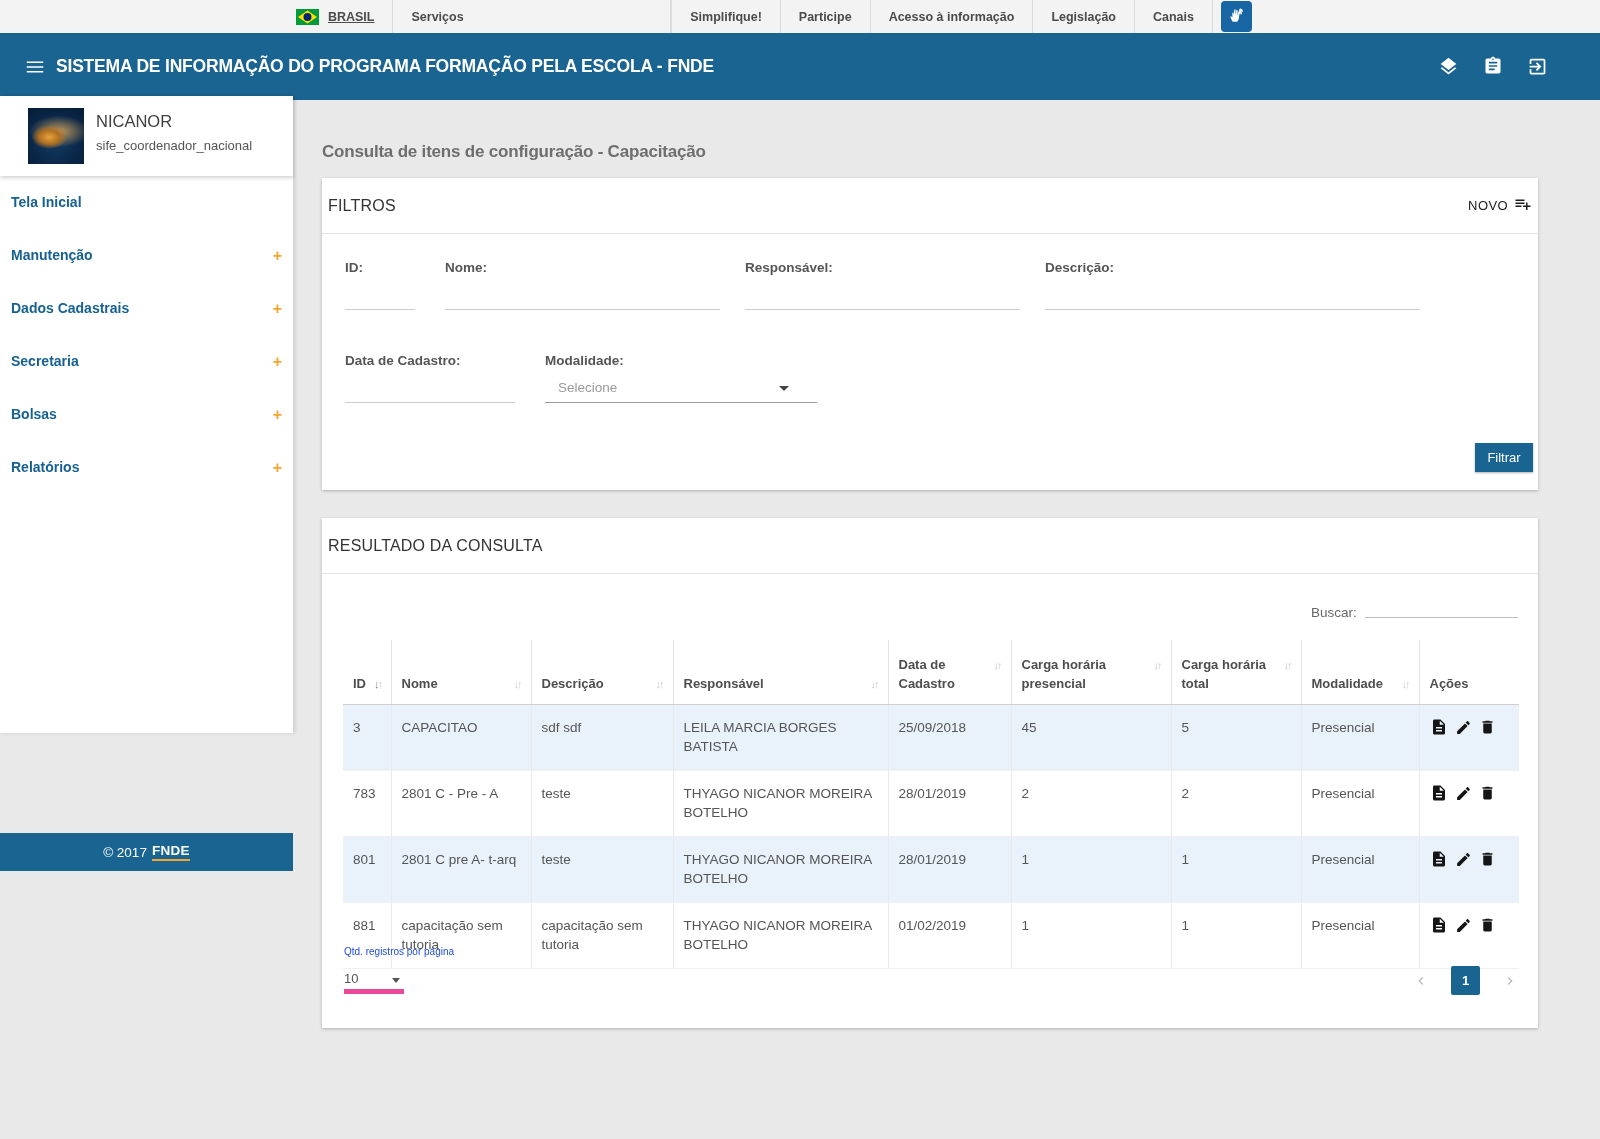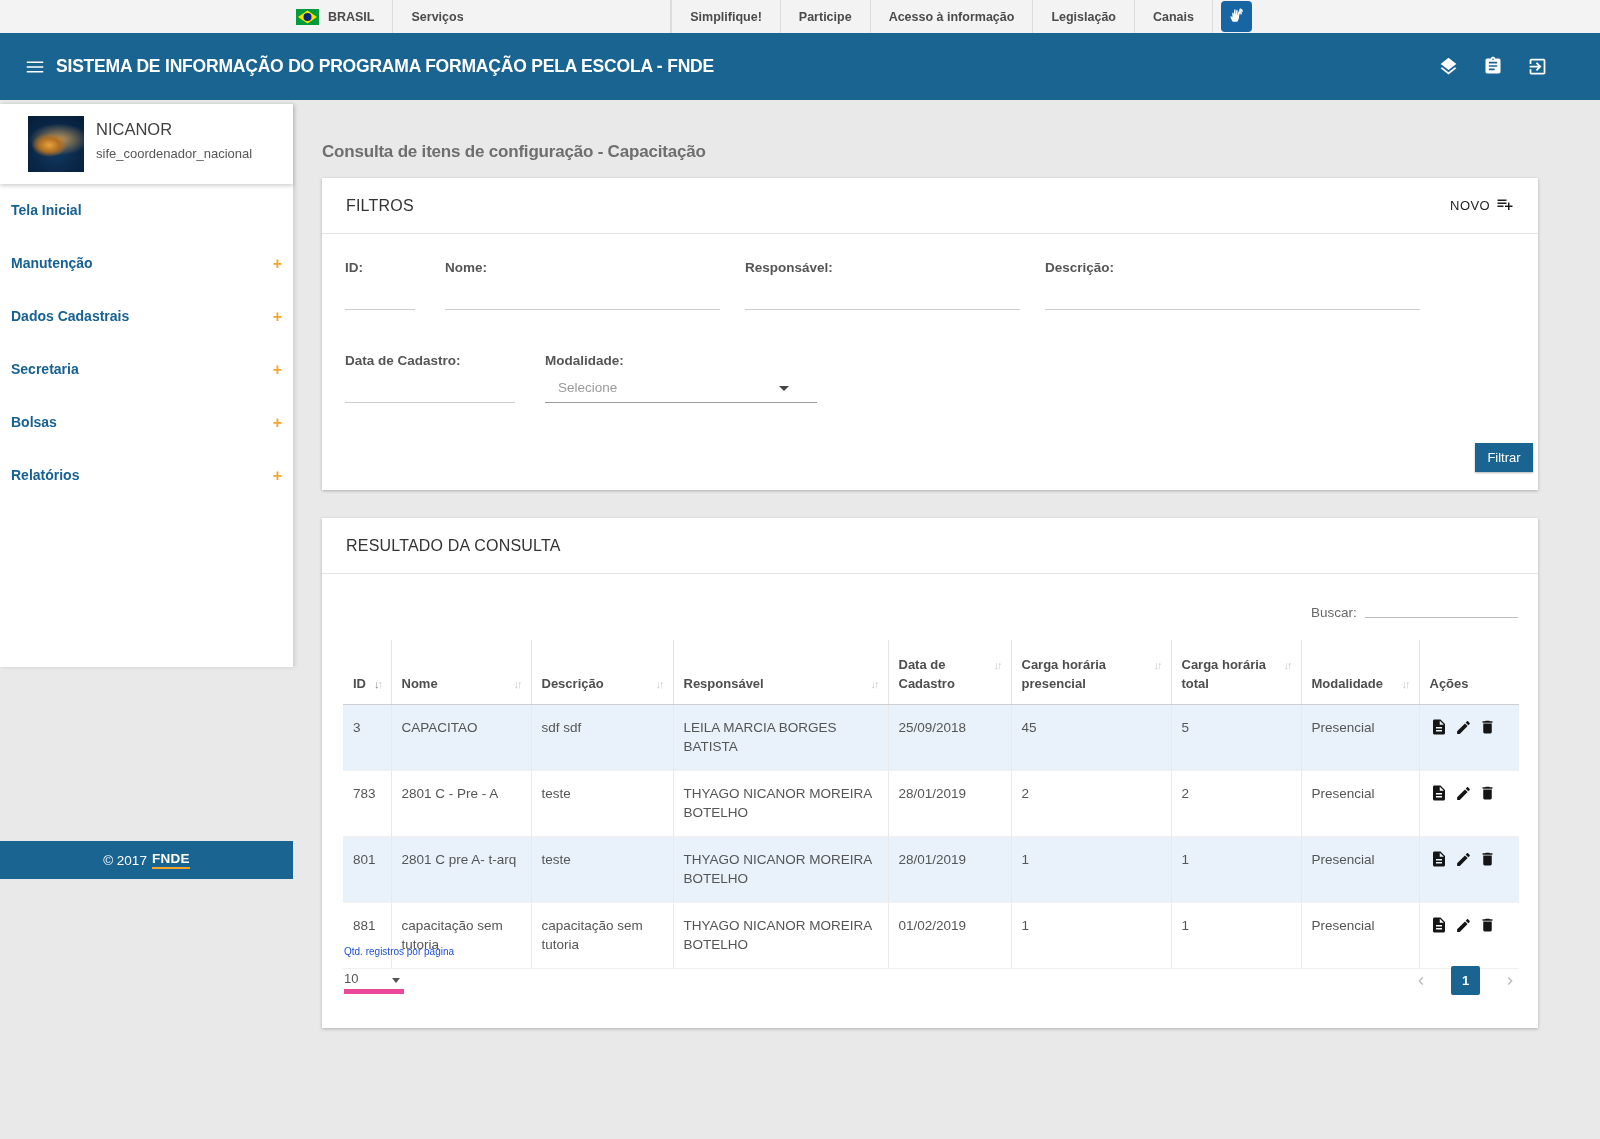--- a/index.html
+++ b/index.html
@@ -15,21 +15,21 @@
   .govbar {
     position:absolute; top:0; left:0; width:1600px; height:33px;
     background:#f3f3f3; display:flex; align-items:stretch;
     font-size:12.5px; font-weight:600; color:#4b4b4b;
   }
   .gov-spacer { width:322px; }
   .gov-cell {
     display:flex; align-items:center; padding:0 18px;
     border-left:1px solid #dcdcdc; cursor:pointer; white-space:nowrap;
   }
-  .gov-cell.brand { border-left:none; padding-left:0; }
+  .gov-cell.brand { border-left:none; padding-left:0;text-decoration:underline; }
   .gov-cell.servicos { width:300px; border-right:1px solid #dcdcdc; }
   .gov-brand-flag { margin-right:9px; display:inline-flex; }
   .gov-right { display:flex; margin-left:auto; margin-right:348px;border-radius:10px; }
   .vlibras {
     width:31px; height:31px; margin:1px 0 0 8px; border-radius:4px;
     background:#1865a3; display:flex; align-items:center; justify-content:center;
     cursor:pointer;
   }
   
   .appbar {
@@ -38,21 +38,21 @@
   }
   .hamburger { margin-left:24px; cursor:pointer; display:inline-flex; }
   .app-title {
     margin-left:10px; font-size:17.5px; font-weight:700; letter-spacing:-0.2px;
     white-space:nowrap;
   }
   .appbar-icons { margin-left:auto; margin-right:52px; display:flex; gap:24px; }
   .appbar-icons span { cursor:pointer; display:inline-flex; }
   
   .sidebar {
-    position:absolute; top:104px; left:0; width:293px; height:563px;
+    position:absolute; top:96px; left:0; width:293px; height:637px;
     background:#fff; box-shadow:2px 0 4px rgba(0,0,0,.12);
   }
   .user-card {
     height:80px; position:relative; box-shadow:0 2px 4px rgba(0,0,0,.18);
   }
   .avatar {
     position:absolute; left:28px; top:12px; width:56px; height:56px;
     background:
       radial-gradient(ellipse 18px 12px at 38% 52%, #e8a33d 0%, #b06f22 55%, rgba(176,111,34,0) 100%),
       radial-gradient(ellipse 30px 16px at 55% 42%, rgba(222,170,90,.85) 0%, rgba(222,170,90,0) 100%),
@@ -80,21 +80,21 @@
     position:absolute; left:322px; top:142px; font-size:17px; font-weight:700;
     color:#6e6e6e; letter-spacing:-0.2px;
   }
   .card {
     position:absolute; left:322px; width:1216px; background:#fff;
     box-shadow:0 1px 3px rgba(0,0,0,.25);
   }
   .card-filters { top:178px; height:312px; }
   .card-results { top:518px; height:510px; }
   .card-head {
-    height:56px; display:flex; align-items:center; padding:0 24px;
+    height:56px; display:flex; align-items:center; padding:0 6px;
     border-bottom:1px solid #e4e4e4; color:#333; font-size:16px; letter-spacing:.2px;
   }
   .novo-btn {
     margin-left:auto; display:flex; align-items:center; gap:6px;
     font-size:13px; color:#1d1d1d; cursor:pointer; letter-spacing:.4px;
   }
   
   .f-label { position:absolute; font-size:13.5px; font-weight:700; color:#555; }
   .f-input {
     position:absolute; border:none; border-bottom:1px solid #ccc; outline:none;

